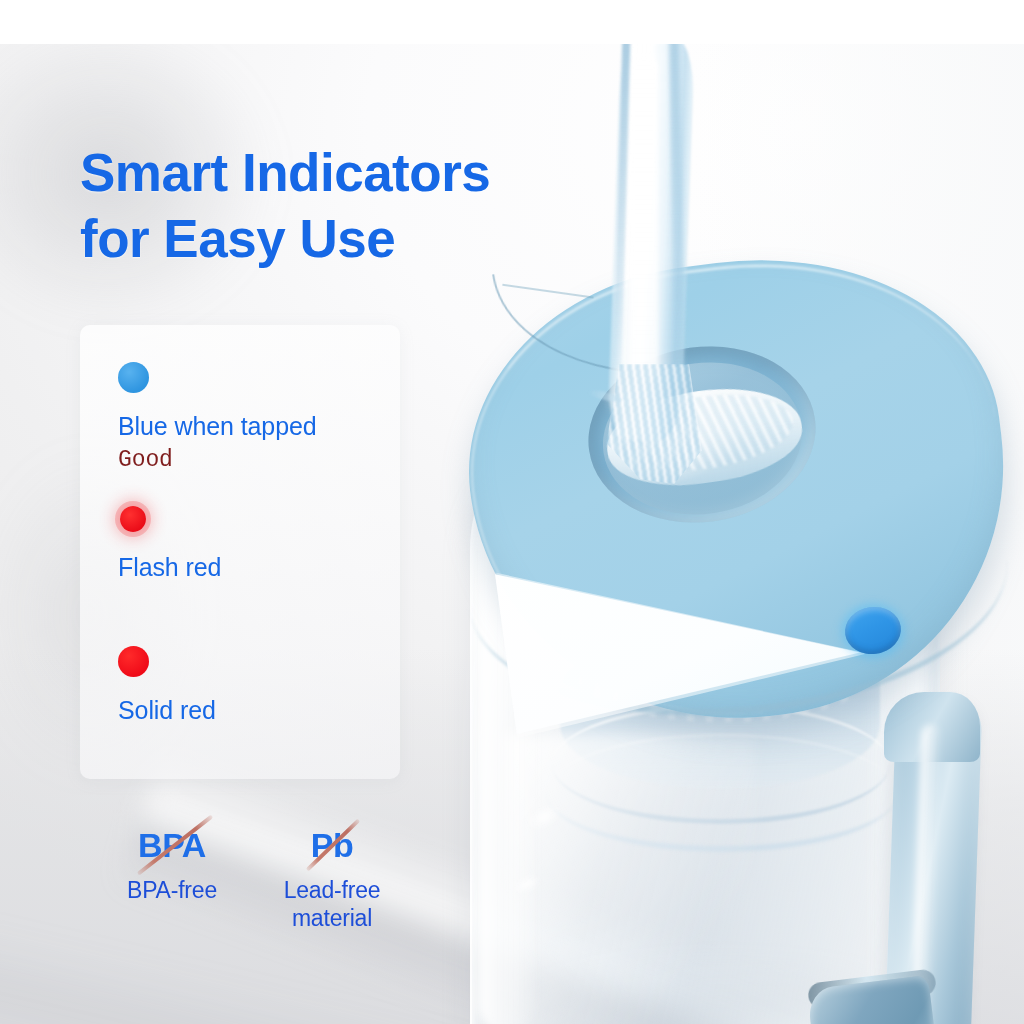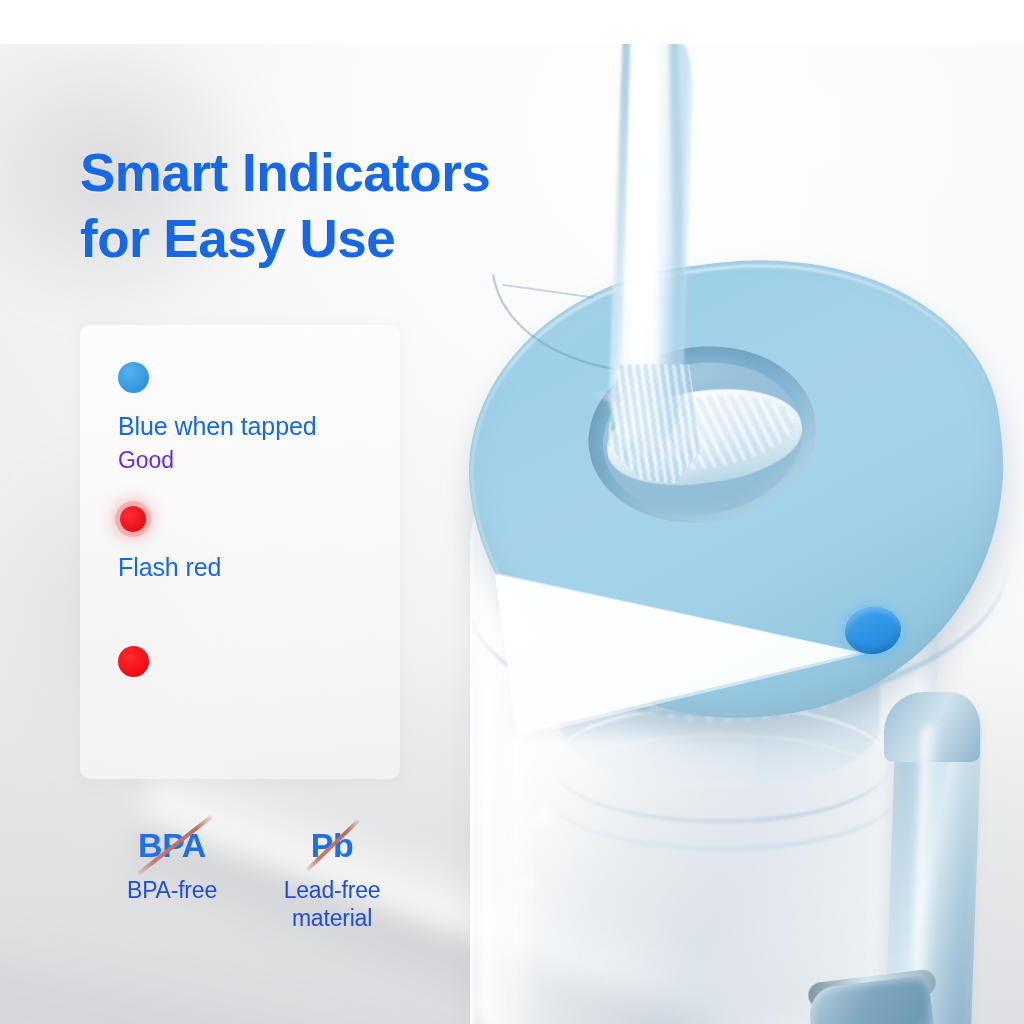--- a/index.html
+++ b/index.html
@@ -456,24 +456,25 @@
     font-size: 25px;
     font-weight: 400;
     color: #1668e6;
     margin-top: 14px;
     letter-spacing: -0.1px;
     white-space: nowrap;
   }
   .ind-sub {
     font-size: 23px;
     font-weight: 400;
-    color: #6d28d9;
+    color: #7f1d1d;
     margin-top: 6px;
     letter-spacing: -0.1px;
     white-space: nowrap;
+    font-family: Liberation Mono, monospace;
   }
 
   
   .badges { position: absolute; left: 80px; top: 782px; width: 340px; }
   .badge {
     position: absolute;
     text-align: center;
     width: 160px;
   }
   .badge.b0 { left: 12px; }
@@ -588,20 +589,21 @@
     <div class="ind-dot-wrap">
       <span class="ind-dot flash"></span>
     </div>
     <div class="ind-head">Flash red</div>
   </div>
 
   <div class="ind-item i2">
     <div class="ind-dot-wrap">
       <span class="ind-dot solid"></span>
     </div>
+    <div class="ind-head">Solid red</div>
   </div>
 
   <div class="badges">
     <div class="badge b0">
       <div class="badge-mark">
         <span>BPA</span>
         <span class="slash"></span>
       </div>
       <div class="badge-label">BPA-free</div>
     </div>

